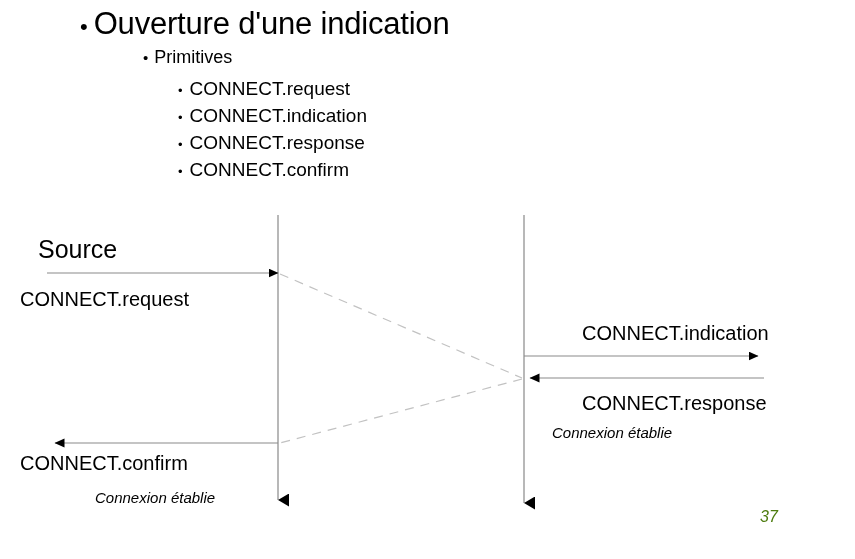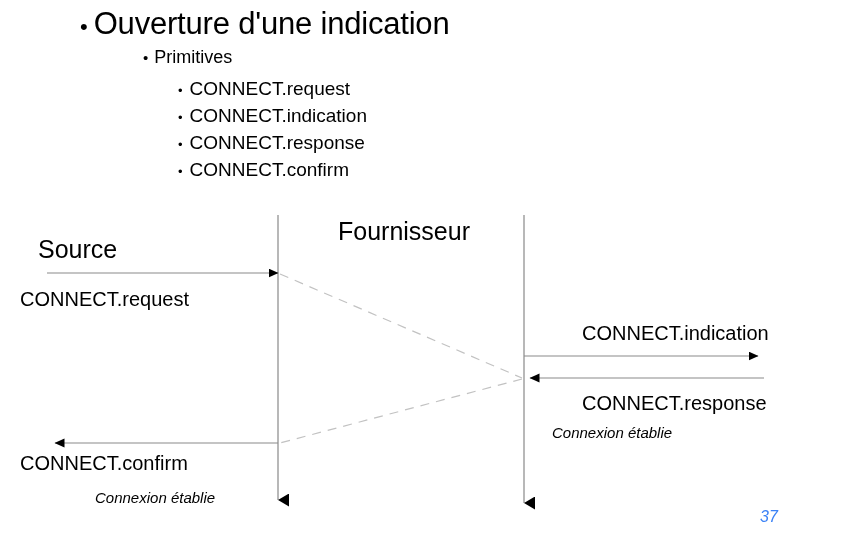--- a/index.html
+++ b/index.html
@@ -79,21 +79,21 @@
   .lbl-etablie-r  { left: 552px; top: 424px; }
   .lbl-confirm    { left: 20px;  top: 452px; }
   .lbl-etablie-l  { left: 95px;  top: 489px; }
 
   .page-num {
     position: absolute;
     left: 760px;
     top: 508px;
     font-size: 16px;
     font-style: italic;
-    color: #3b82f6;
+    color: #4d7c0f;
   }
 
   svg.diagram {
     position: absolute;
     left: 0;
     top: 0;
     width: 855px;
     height: 559px;
     pointer-events: none;
   }
@@ -172,21 +172,20 @@
     <g>
       <line x1="522" y1="379" x2="280" y2="443" stroke="#c2c2c2" stroke-width="1.2" stroke-dasharray="9 7"></line>
     </g>
 
     <g>
       <line x1="278" y1="443" x2="55" y2="443" stroke="#8a8a8a" stroke-width="1.2" marker-end="url(#arrL)"></line>
     </g>
   </svg>
 
   <div class="col-head head-source">Source</div>
-  <div class="col-head head-fournisseur">Fournisseur</div>
 
   <div class="msg-label lbl-request">CONNECT.request</div>
   <div class="msg-label lbl-indication">CONNECT.indication</div>
   <div class="msg-label lbl-response">CONNECT.response</div>
   <div class="italic-label lbl-etablie-r">Connexion établie</div>
   <div class="msg-label lbl-confirm">CONNECT.confirm</div>
   <div class="italic-label lbl-etablie-l">Connexion établie</div>
 
   <div class="page-num">37</div>
 

